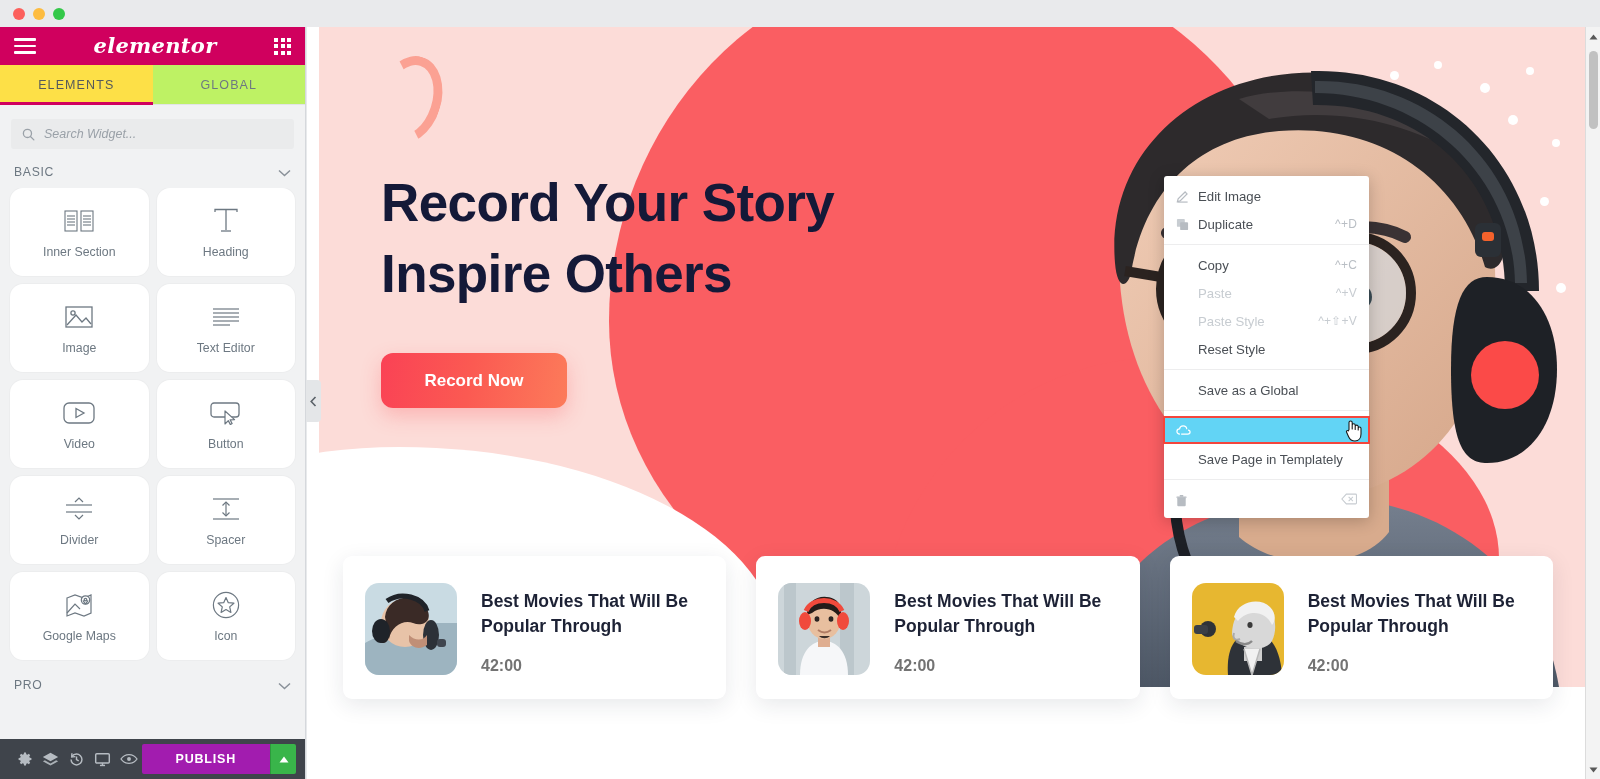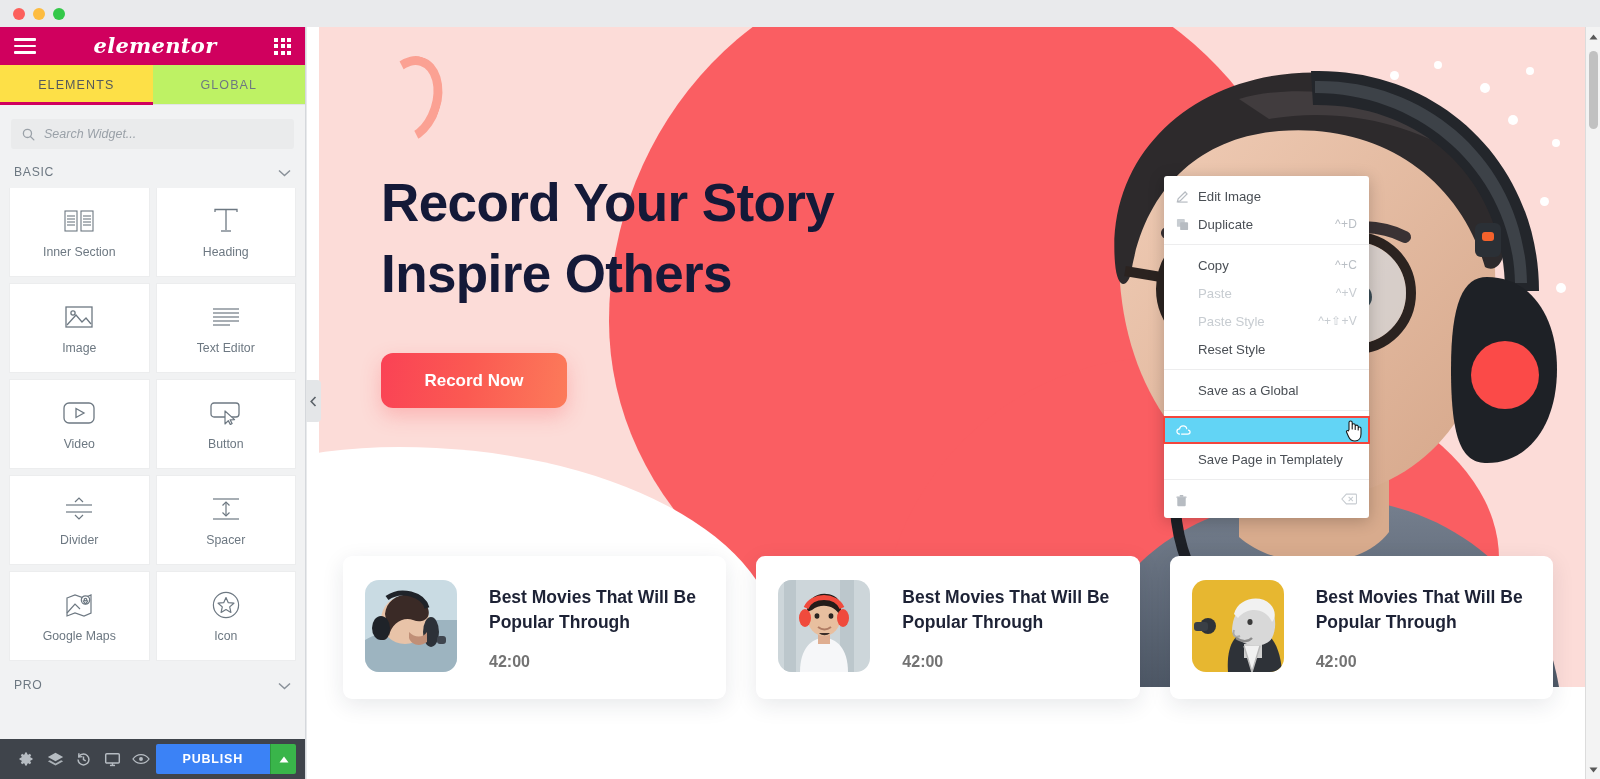--- a/index.html
+++ b/index.html
@@ -85,40 +85,40 @@
     font-size: 12.2px; color: #6d7882; letter-spacing: .7px;
   }
   .chev { color: #8a9199; font-size: 13px; line-height: 1; }
 
   .widget-scroll { flex: 1 1 auto; overflow: hidden; }
   .widget-grid {
     display: grid; grid-template-columns: 1fr 1fr; gap: 8px;
     padding: 0 10px;
   }
   .widget {
-    background: #fff; border-radius: 0; height: 88px;
+    background: #fff; border-radius: 13px; height: 88px;
     display: flex; flex-direction: column; align-items: center;
     justify-content: center; gap: 9px; cursor: pointer;
     box-shadow: 0 0 0 1px rgba(0,0,0,.02);
   }
   .widget .wicon { height: 30px; display: flex; align-items: center; justify-content: center; }
   .widget .wlabel { font-size: 12.3px; color: #6d7882; }
 
   .panel-footer {
     height: 40px; background: #3f444b; display: flex; align-items: center;
     padding: 0 0 0 12px; gap: 0; flex: 0 0 auto;
   }
   .footer-btn {
     width: 38px; height: 40px; display: flex; align-items: center;
     justify-content: center; cursor: pointer; color: #b6bcc2;
   }
   .publish-group { margin-left: auto; display: flex; height: 30px; padding-right: 9px; }
   .publish-btn {
-    background: #3b82f6; color: #fff; font-size: 12.5px; font-weight: bold;
-    letter-spacing: .8px; padding: 0 27px; display: flex; align-items: center;
+    background: #a21caf; color: #fff; font-size: 12.5px; font-weight: bold;
+    letter-spacing: .8px; padding: 0 34px; display: flex; align-items: center;
     cursor: pointer; border-radius: 2px 0 0 2px;
   }
   .publish-caret {
     background: #39b54a; width: 26px; display: flex; align-items: center;
     justify-content: center; cursor: pointer; border-left: 1px solid #2d9a3c;
     border-radius: 0 2px 2px 0; color: #fff; font-size: 9px;
   }
 
   
   .collapse-handle {
@@ -185,21 +185,21 @@
   }
 
   
   .cards {
     position: absolute; left: 36px; top: 529px; width: 1210px;
     display: flex; gap: 30px; z-index: 12;
   }
   .card {
     flex: 1 1 0; background: #fff; border-radius: 9px;
     box-shadow: 0 6px 22px rgba(30,35,60,.10);
-    padding: 21px 22px 24px 22px; display: flex; gap: 32px; align-items: center;
+    padding: 21px 22px 24px 22px; display: flex; gap: 24px; align-items: flex-end;
     min-height: 143px;
   }
   .card-thumb {
     width: 92px; height: 92px; border-radius: 14px; flex: 0 0 auto;
     overflow: hidden; position: relative;
   }
   .card-body { padding-top: 4px; }
   .card-title {
     font-size: 17.5px; line-height: 1.42; color: #1d2235; font-weight: 600;
     max-width: 240px;

